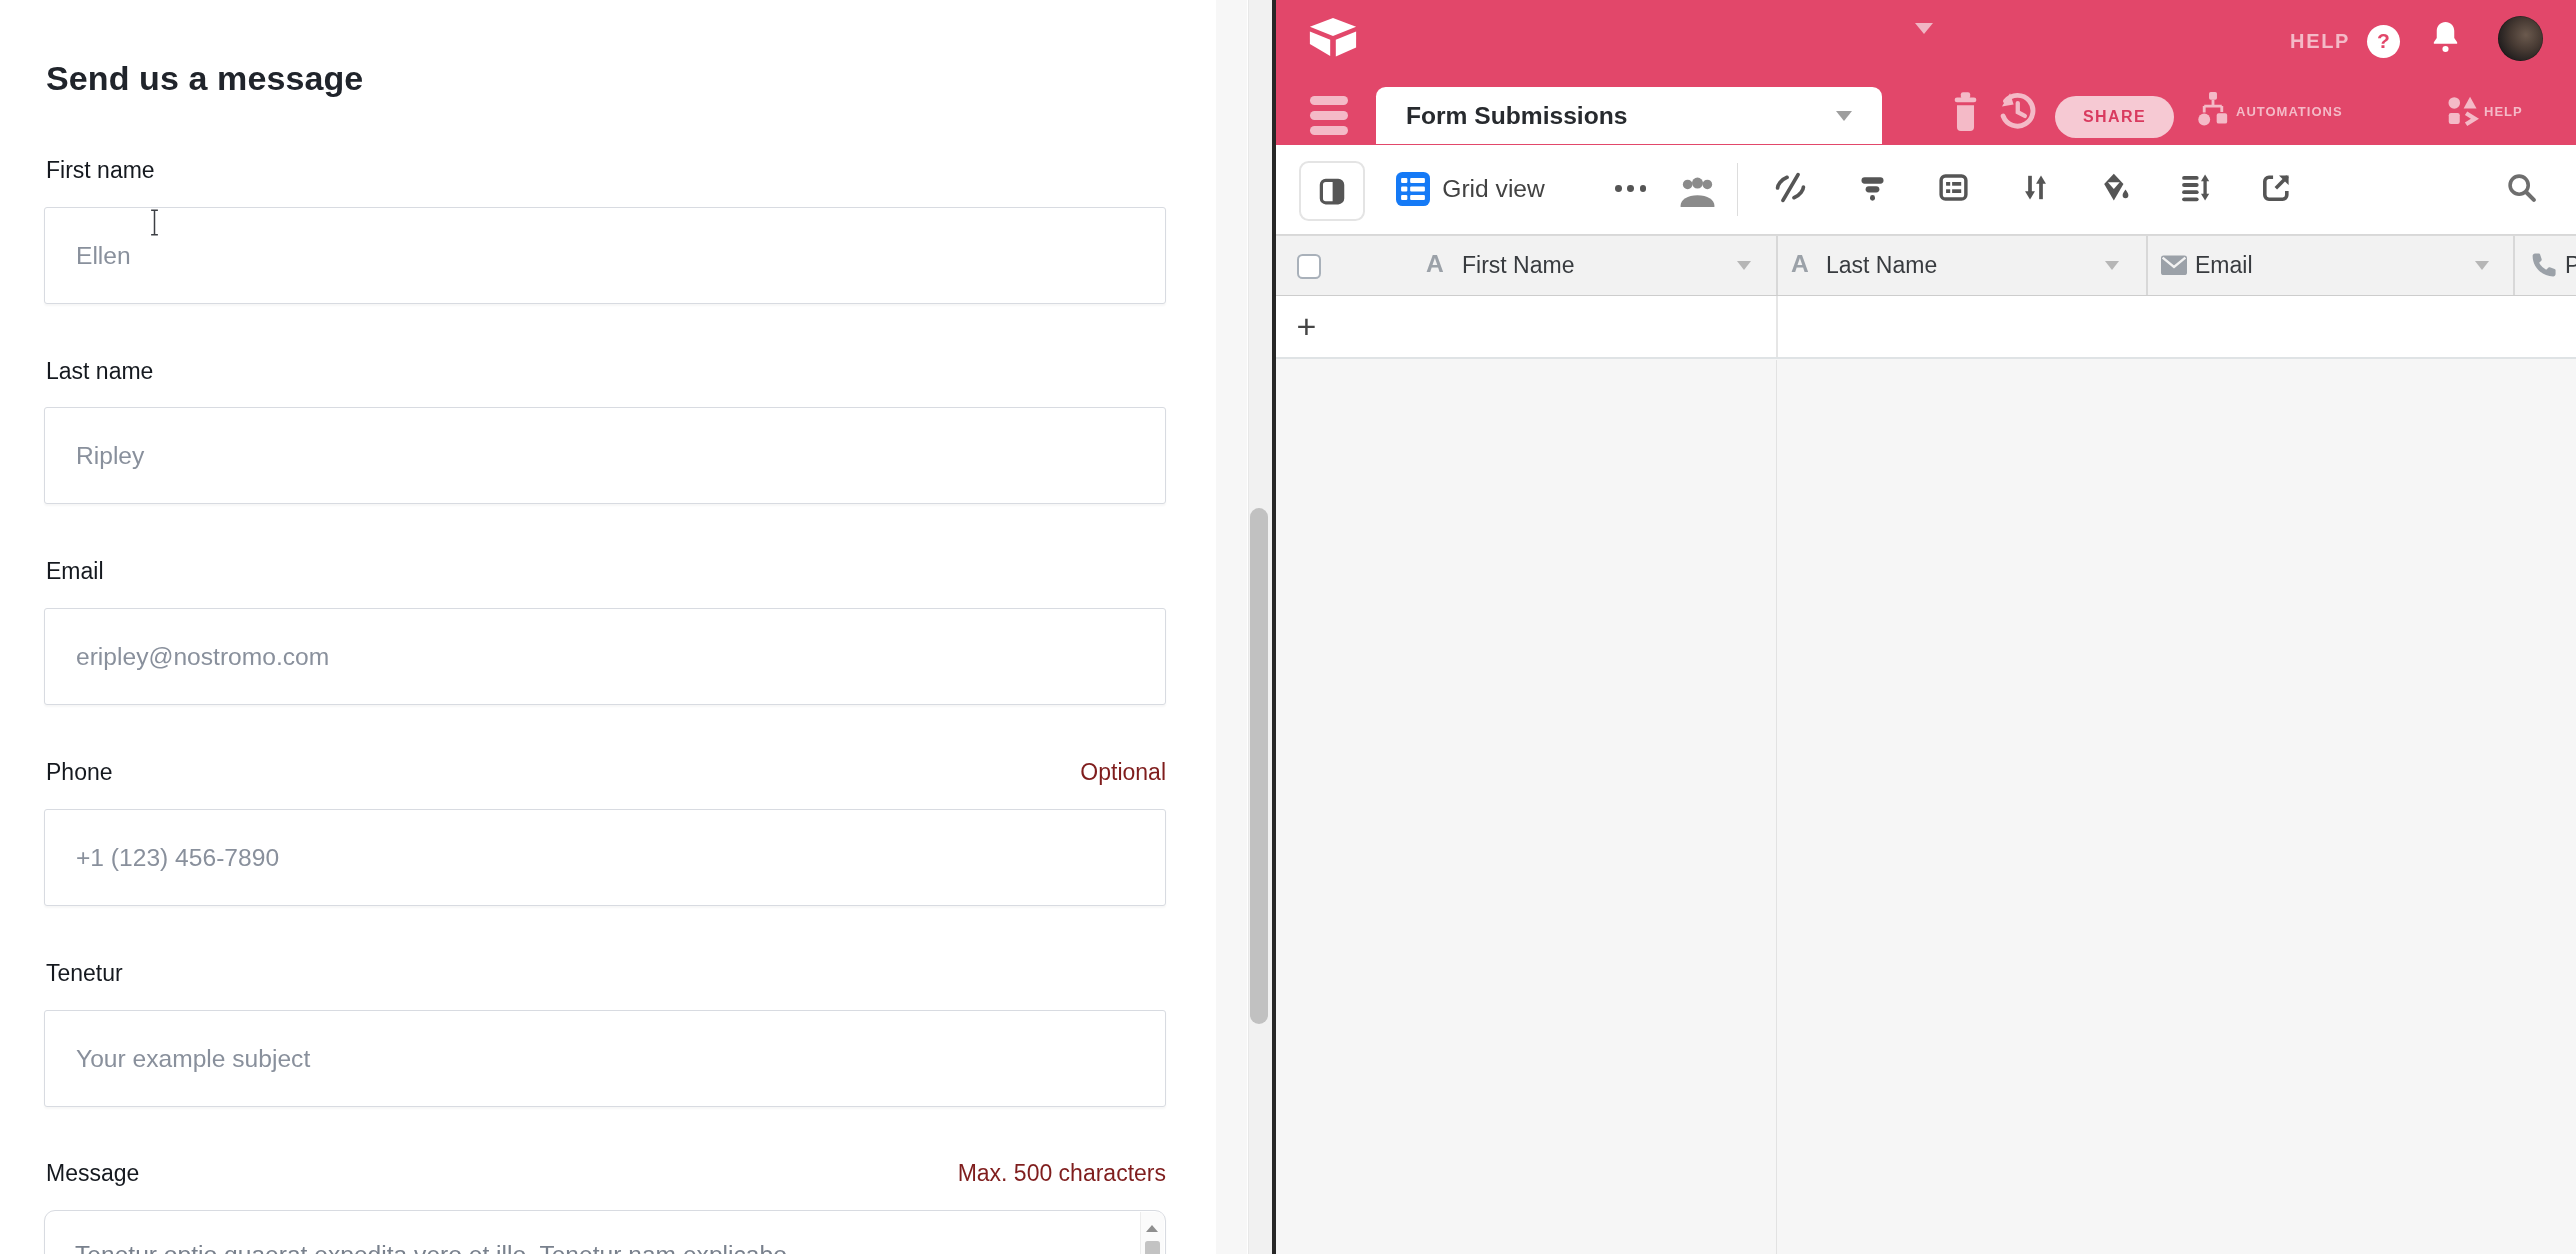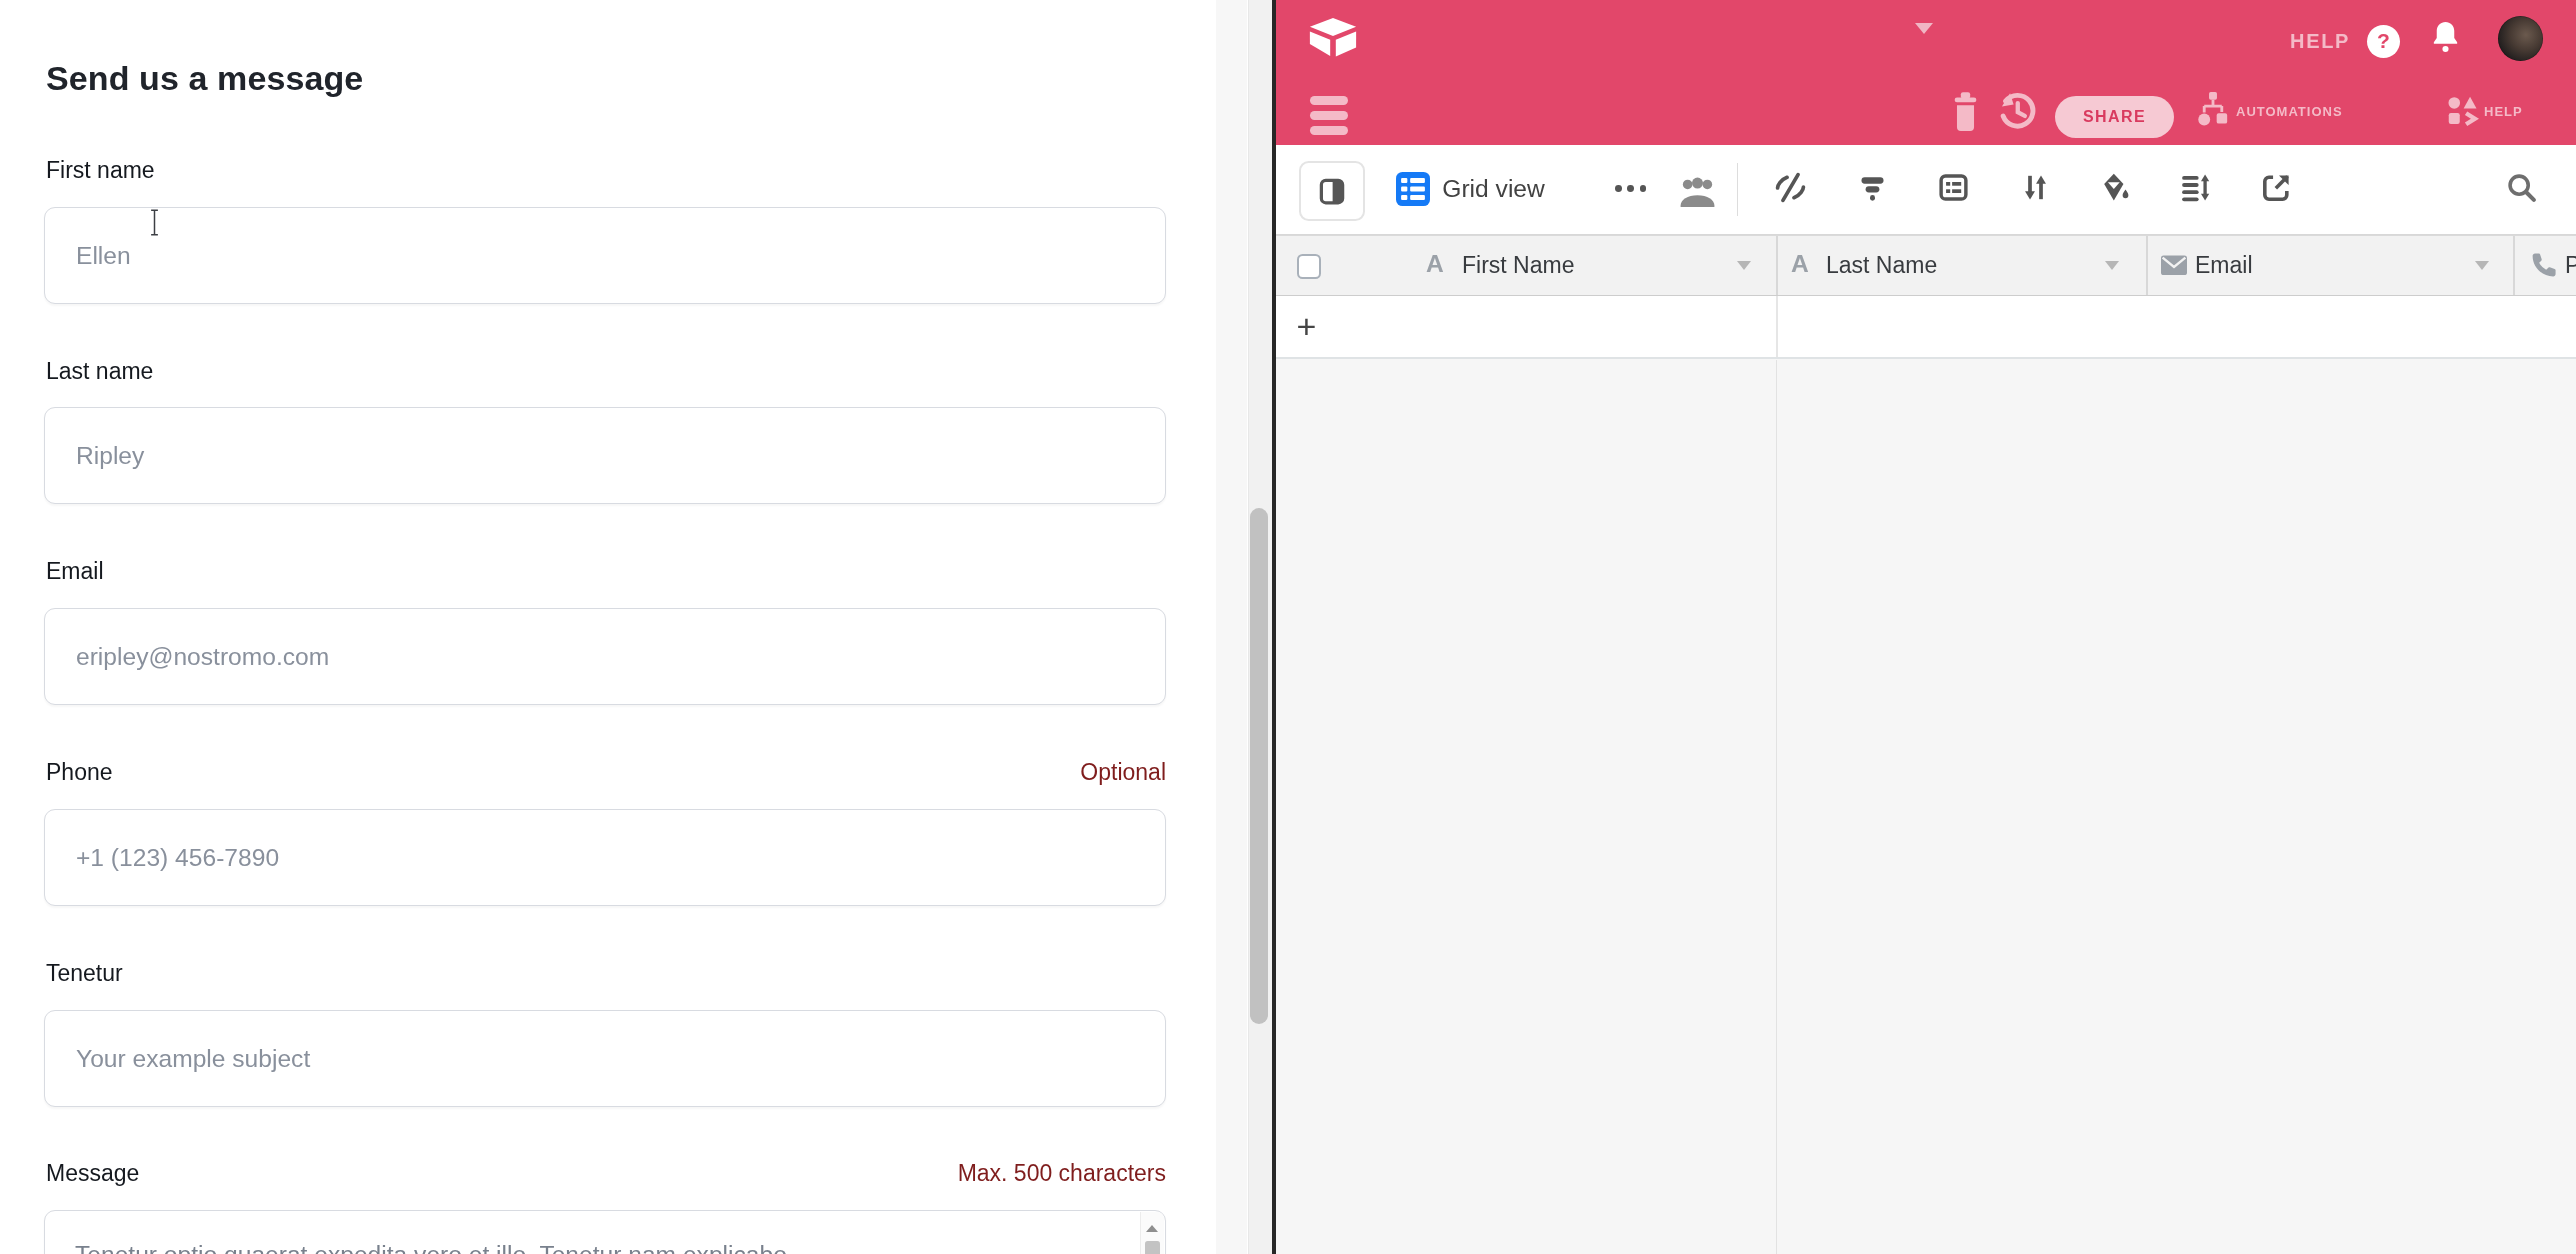--- a/index.html
+++ b/index.html
@@ -6,21 +6,21 @@
   #screen{position:relative;width:2576px;height:1255px;overflow:hidden;
           font-family:"Liberation Sans",sans-serif;background:#fff;}
   .abs{position:absolute;}
 
   
   #form-pane{left:0;top:0;width:1272px;height:1255px;background:#ffffff;overflow:hidden;}
   .f-heading{left:46px;top:59px;font-size:34px;font-weight:700;color:#20242b;letter-spacing:0.1px;}
   .f-label{left:46px;font-size:23px;color:#15191f;font-weight:400;}
   .f-hint{left:44px;width:1122px;text-align:right;font-size:23px;color:#7f1d1d;}
   .f-input{left:44px;box-sizing:border-box;width:1122px;height:97px;background:#fff;
-           border:1.4px solid #d8dbe1;border-radius:11px;padding:0 31px;font-size:24.6px;color:#333;
+           border:1.4px solid #d8dbe1;border-radius:3px;padding:0 31px;font-size:24.6px;color:#333;
            outline:none;box-shadow:0 1.4px 2px rgba(0,0,0,.035);font-family:"Liberation Sans",sans-serif;}
   .f-input::placeholder{color:#89909c;opacity:1;}
   #message-box{left:44px;top:1210px;box-sizing:border-box;width:1122px;height:89px;background:#fff;
            border:1.4px solid #d8dbe1;border-radius:11px;overflow:hidden;box-shadow:0 1.4px 2px rgba(0,0,0,.035);}
   #message-text{position:absolute;left:30px;top:30px;font-size:24.6px;color:#79818d;white-space:nowrap;}
   #ta-scrollbar{position:absolute;right:1.4px;top:1.4px;width:23px;height:86px;background:#fbfbfb;border-left:0.7px solid #ececec;}
   #ta-up-arrow{position:absolute;left:5.5px;top:12.3px;width:0;height:0;
            border-left:6.1px solid transparent;border-right:6.1px solid transparent;border-bottom:7.5px solid #8f8f8f;}
   #ta-thumb{position:absolute;left:4.1px;top:29px;width:15px;height:55px;background:#c3c3c3;border-radius:2.7px;}
 
@@ -142,20 +142,24 @@
         <circle cx="12" cy="20.6" r="2.1" fill="currentColor"></circle>
       </svg>
       <div class="abs" id="avatar"></div>
 
       <div class="abs" id="hamburger">
         <div></div>
           <div></div>
           <div></div>
       </div>
 
+      <div class="abs" id="view-tab">
+        <span id="view-tab-label">Form Submissions</span>
+        <span class="tab-caret"></span>
+      </div>
 
       <svg class="abs" style="left:674px;top:91px;color:#f4bac7" width="31" height="41" viewBox="0 0 20 26">
         <rect x="7" y="0.5" width="6" height="4" rx="1.4" fill="currentColor"></rect>
         <rect x="3" y="4" width="14" height="3" rx="1.5" fill="currentColor"></rect>
         <path d="M4.5 9h11v14a2.5 2.5 0 0 1-2.5 2.5H7A2.5 2.5 0 0 1 4.5 23z" fill="currentColor"></path>
       </svg>
 
       <svg class="abs" style="left:721px;top:91px;color:#f4bac7" width="40" height="41" viewBox="0 0 26 26">
         <path d="M5.6 6.2 A10 10 0 1 1 4 16" fill="none" stroke="currentColor" stroke-width="3.2" stroke-linecap="round"></path>
         <polygon points="8.5,1.2 3.2,9.8 10.8,8.4" fill="currentColor"></polygon>

